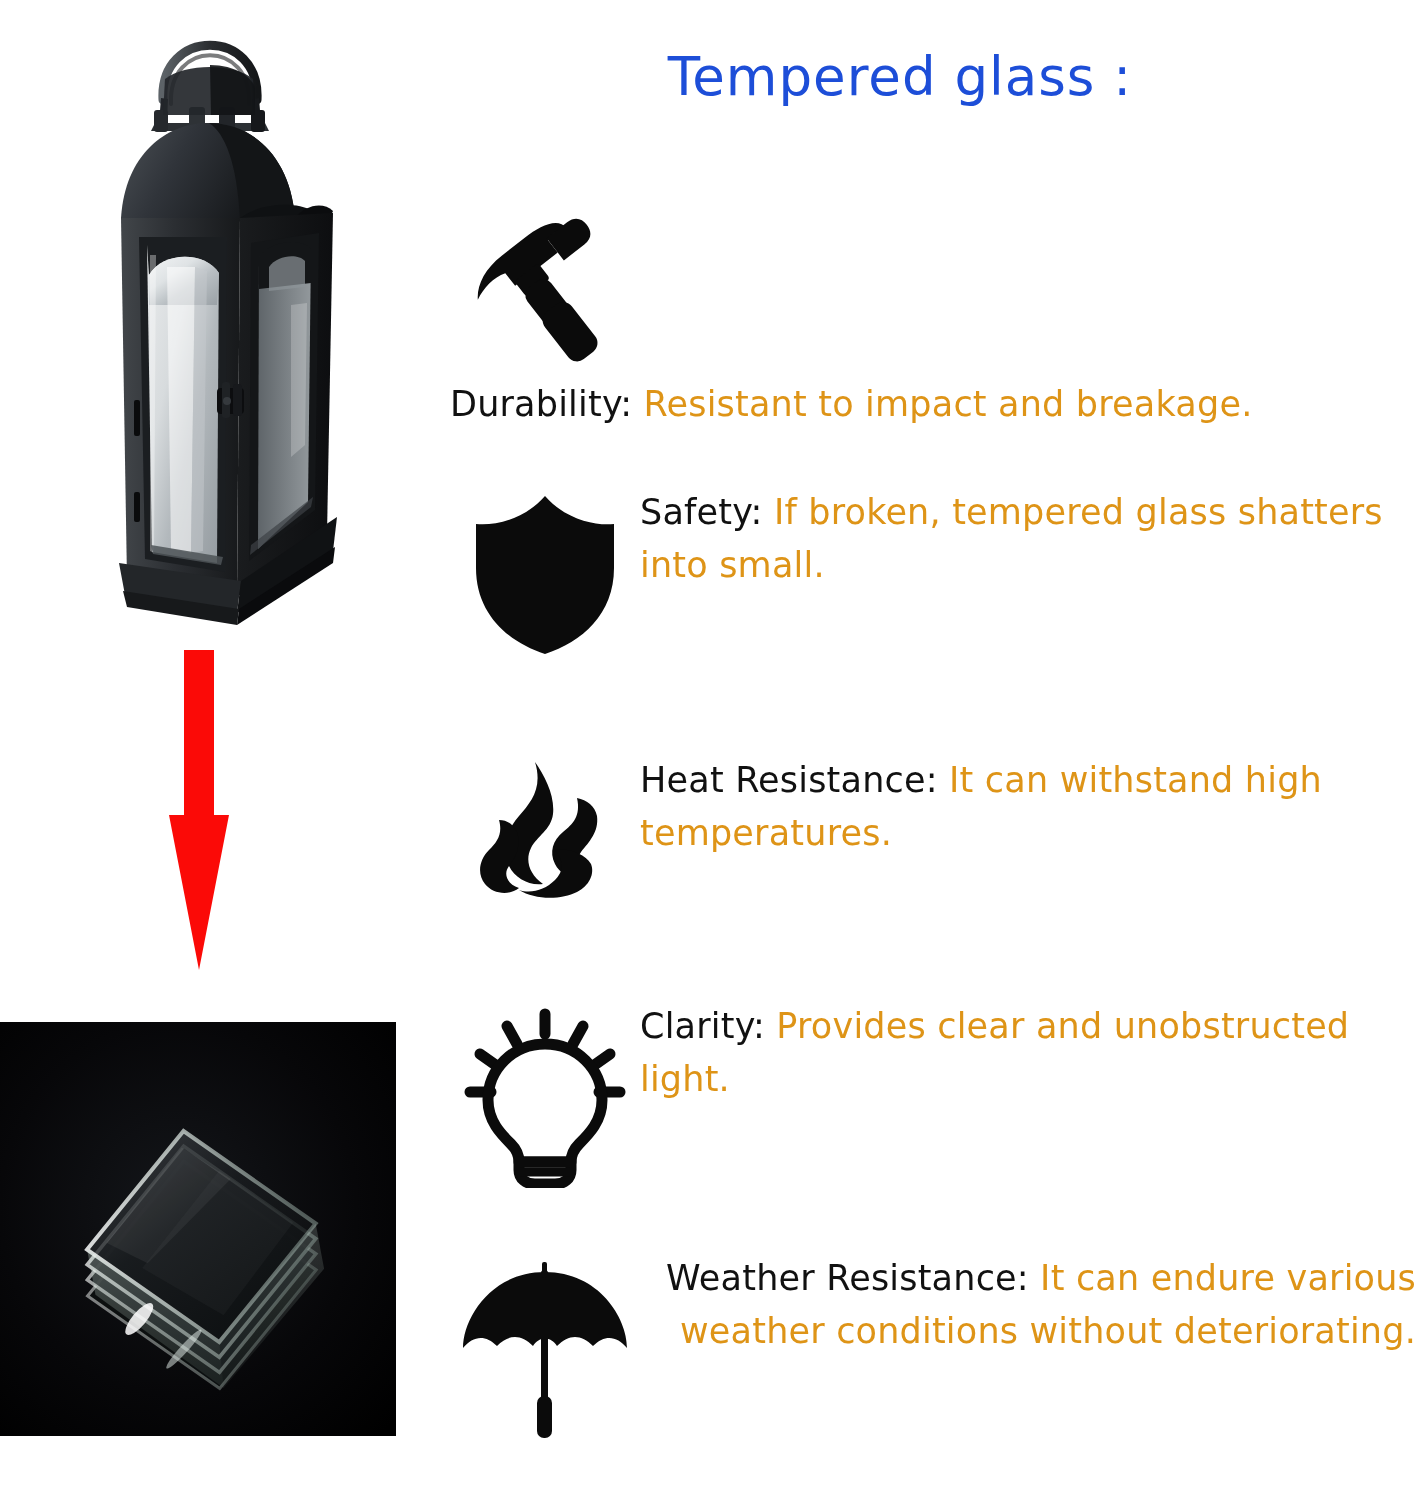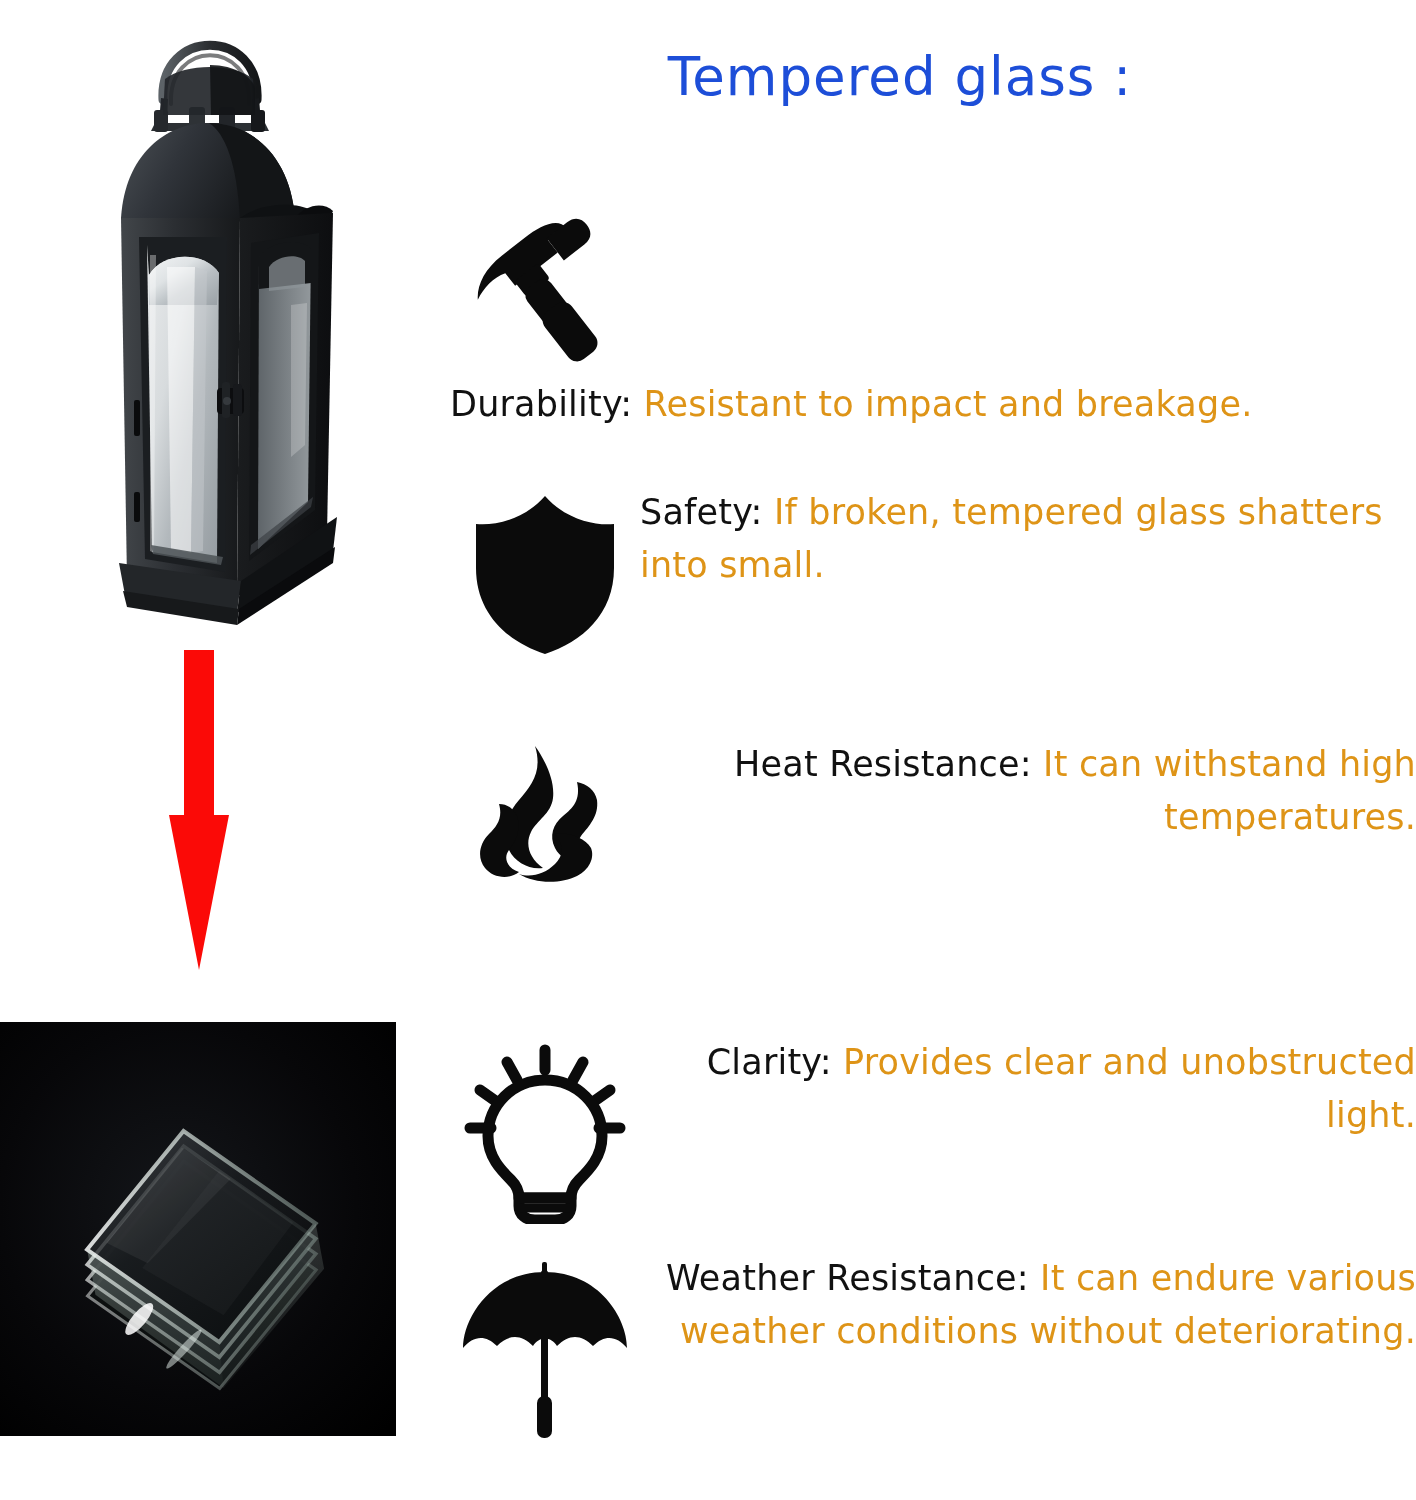--- a/index.html
+++ b/index.html
@@ -105,22 +105,22 @@
     padding-top: 0px;
     letter-spacing: 0.2px;
   }
   .feature-label {
     color: #111111;
   }
 
   
   #row-durability        { top: 214px; flex-direction: column; }
   #row-safety            { top: 470px; margin-top: 16px; }
-  #row-heat-resistance   { top: 738px; text-align: right; }
-  #row-clarity           { top: 1036px; text-align: right; }
+  #row-heat-resistance   { top: 754px; }
+  #row-clarity           { top: 1000px; }
   #row-weather-resistance{ top: 1252px; text-align: right; }
 </style>
 </head>
 <body>
 
 <div id="left-column">
 
   <div id="lantern-photo">
     <svg id="lantern-svg" viewBox="0 0 310 640" xmlns="http://www.w3.org/2000/svg">
       <defs>

